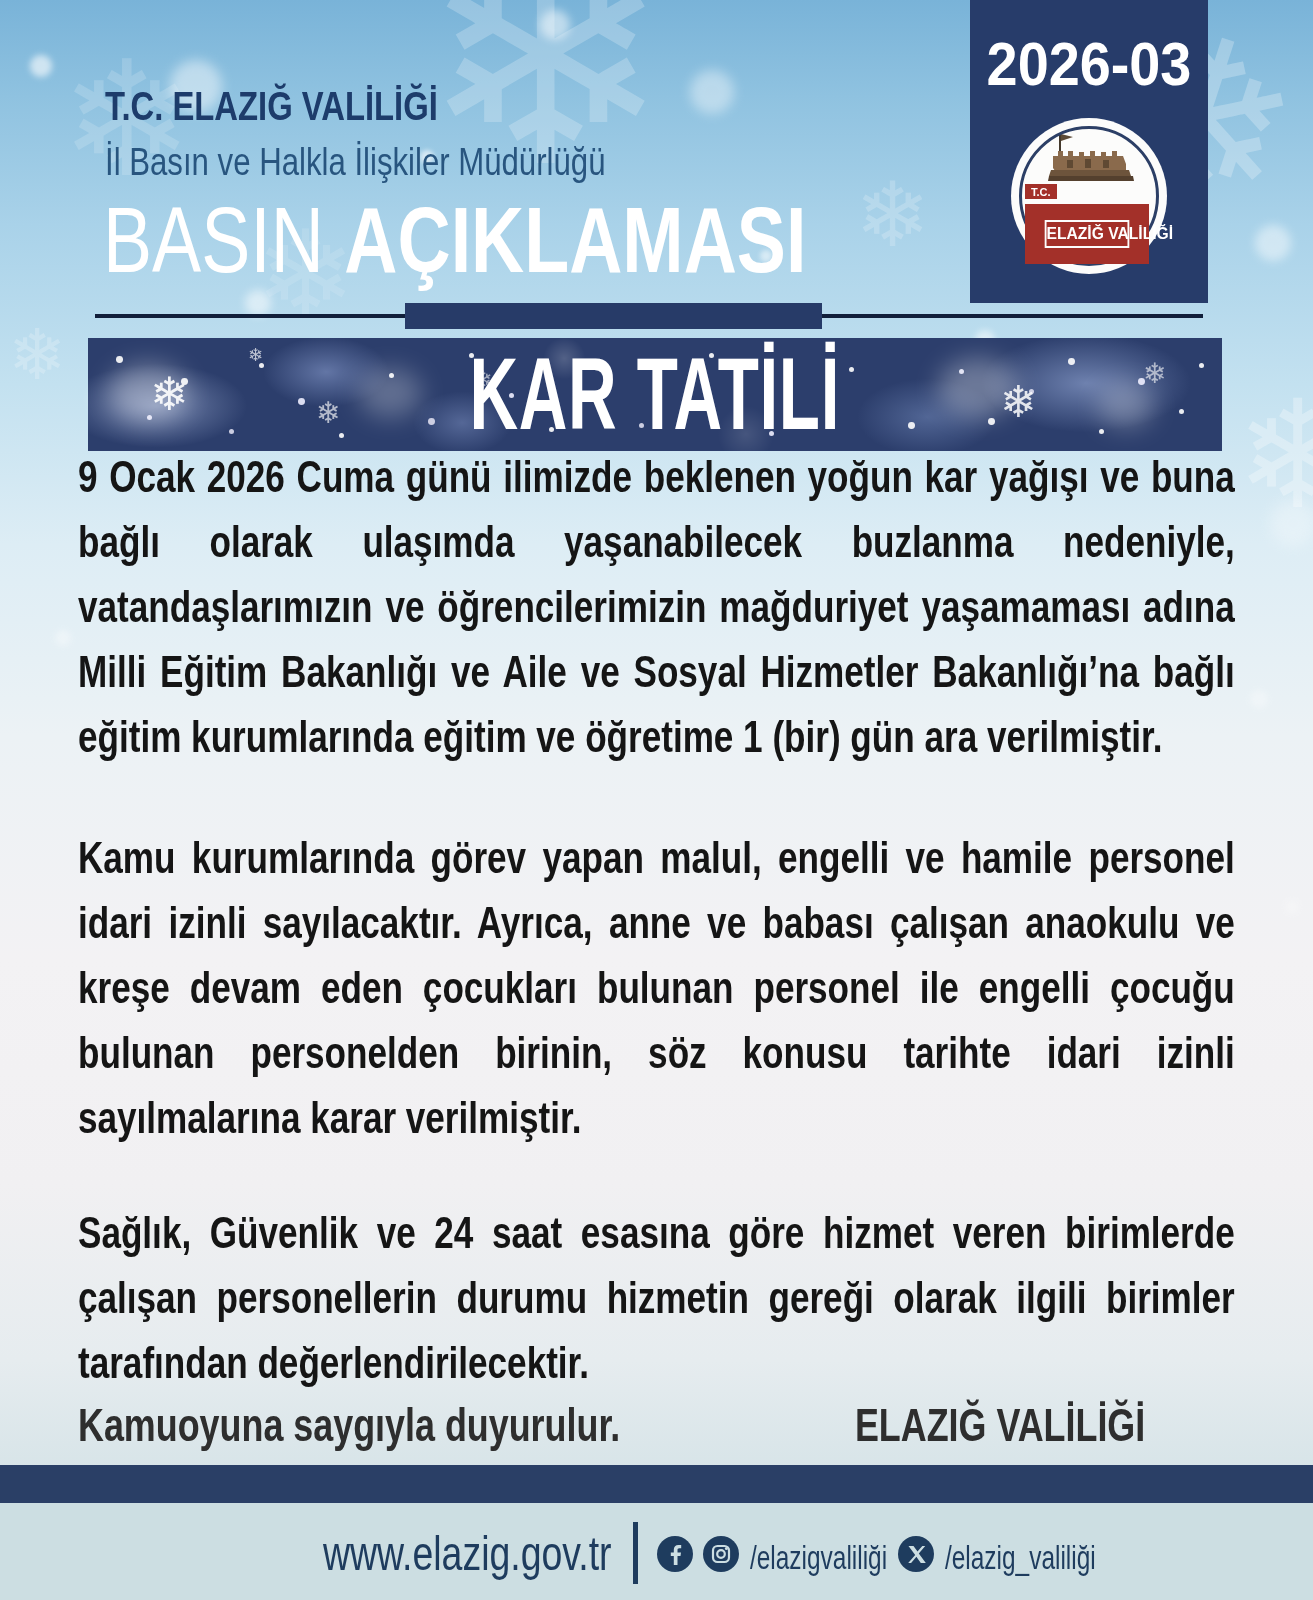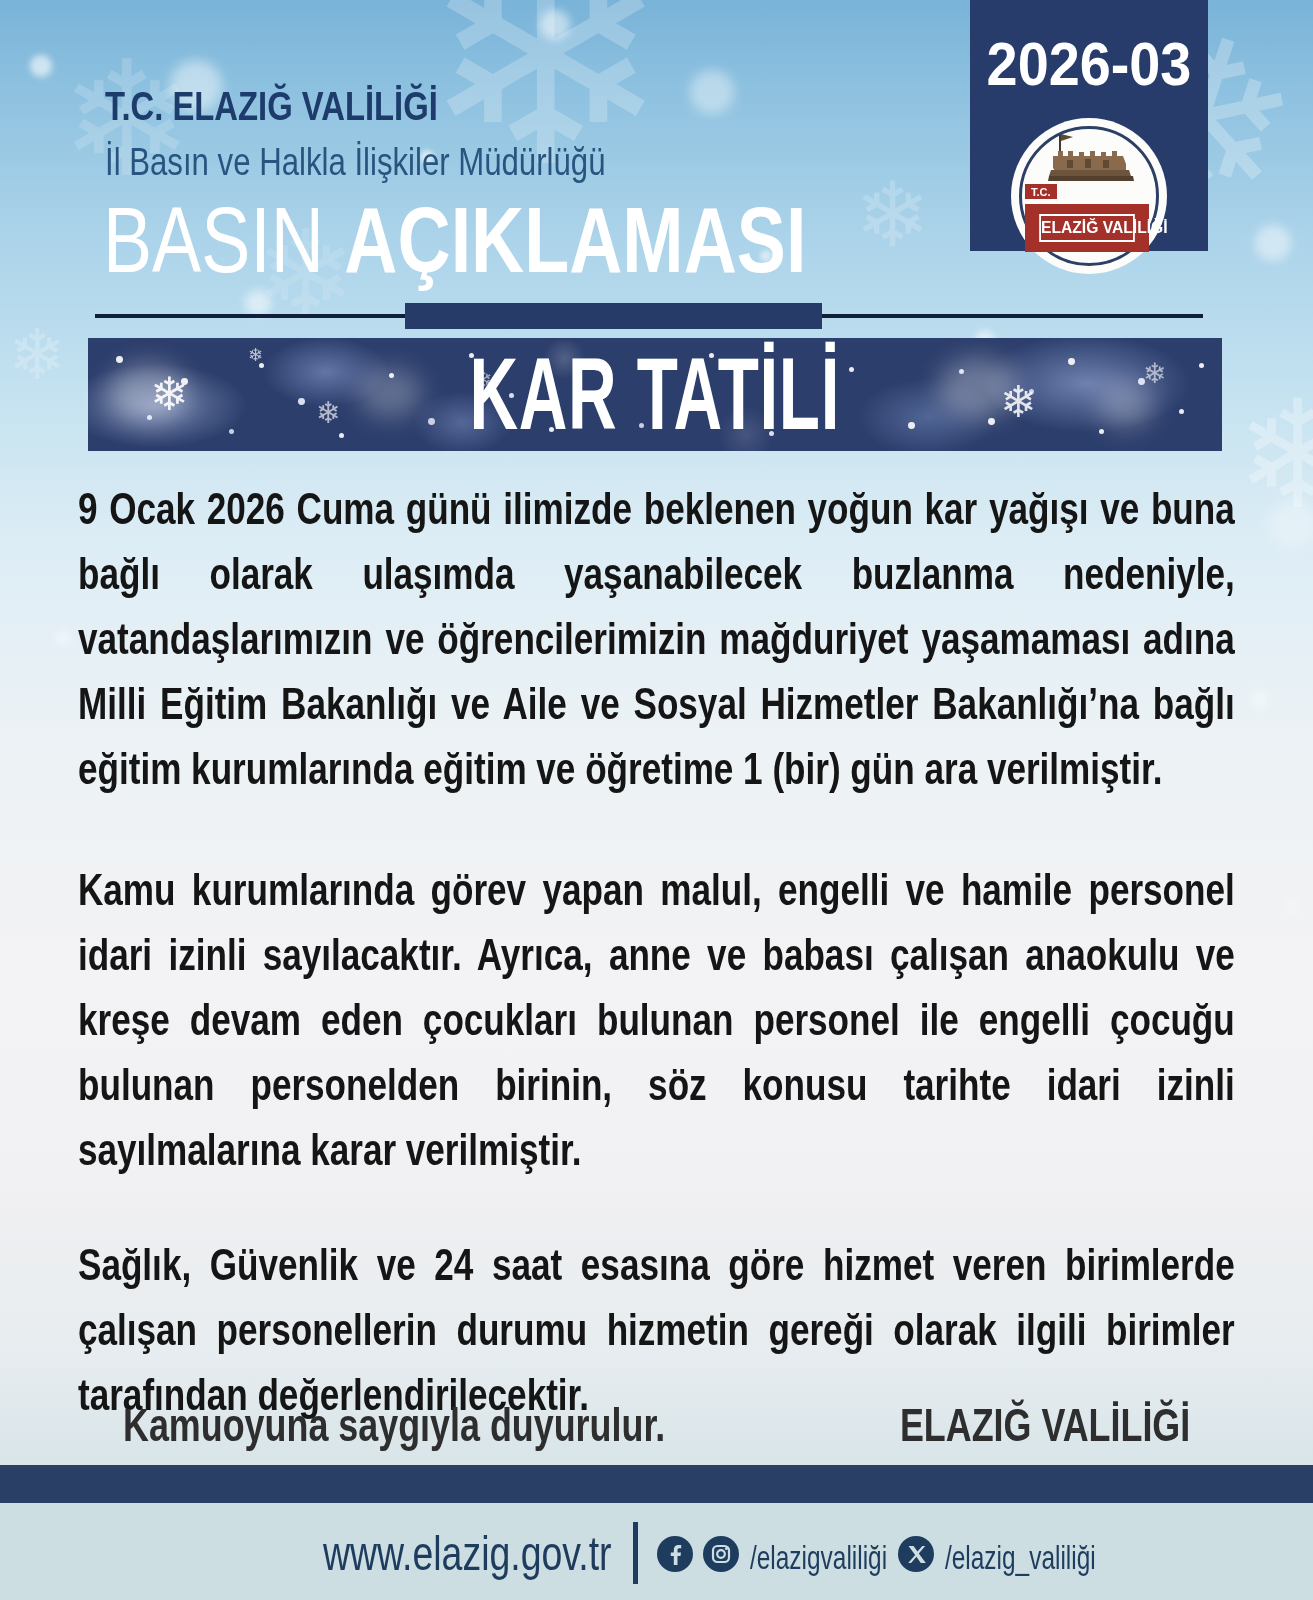--- a/index.html
+++ b/index.html
@@ -18,26 +18,26 @@
   .org{position:absolute;left:105px;top:68px;margin-top:16px;}
   .org-l1{font-size:40px;font-weight:700;color:#1d3c6b;transform:scaleX(.82);transform-origin:0 0;white-space:nowrap;}
   .org-l2{font-size:38px;font-weight:400;color:#28557f;transform:scaleX(.82);transform-origin:0 0;white-space:nowrap;margin-top:12px;}
   .title{position:absolute;left:103px;top:188px;font-size:92px;color:#fff;white-space:nowrap;
          transform:scaleX(.8);transform-origin:0 0;letter-spacing:0;}
   .title .lite{font-weight:400;}
   .title .bold{font-weight:700;}
   .rule-thin{position:absolute;left:95px;top:314px;width:1108px;height:4px;background:#111f3a;}
   .rule-thick{position:absolute;left:405px;top:303px;width:417px;height:26px;background:#273b68;}
   
-  .badge{position:absolute;left:970px;top:0;width:238px;height:251px;background:#273c6a;text-align:center;}
+  .badge{position:absolute;left:970px;top:0;width:238px;height:303px;background:#273c6a;text-align:center;}
   .issue{margin-top:28px;font-size:62px;font-weight:700;color:#fff;transform:scaleX(.9);transform-origin:50% 0;}
   .logo{position:absolute;left:41px;top:118px;width:156px;height:156px;border-radius:50%;background:#fcfcfb;}
   .logo::after{content:"";position:absolute;inset:8px;border:3px solid #2c3f66;border-radius:50%;}
   .logo svg.castle{position:absolute;left:28px;top:12px;}
-  .plate{position:absolute;left:14px;top:86px;width:124px;background:#a33029;padding:10px;box-sizing:border-box;z-index:2;}
+  .plate{position:absolute;left:14px;top:86px;width:124px;background:#a33029;padding:16px;box-sizing:border-box;z-index:2;}
   .plate-inner{border:2px solid #fdfdfd;color:#fff;font-weight:700;font-size:17px;line-height:24px;text-align:center;
                transform:scaleX(.92);transform-origin:50% 50%;white-space:nowrap;}
   .plate-tc{position:absolute;left:14px;top:66px;background:#a33029;color:#fff;font-size:11px;font-weight:700;
             padding:2px 6px 1px 6px;z-index:1;}
   
   .banner{position:absolute;left:88px;top:338px;width:1134px;height:113px;background-color:#2c3e6c;overflow:hidden;
     background-image:
       radial-gradient(ellipse 130px 60px at 6% 60%, rgba(190,205,240,.5), transparent 70%),
       radial-gradient(ellipse 90px 50px at 21% 30%, rgba(165,185,235,.45), transparent 70%),
       radial-gradient(ellipse 70px 45px at 33% 75%, rgba(160,180,230,.35), transparent 70%),
@@ -51,27 +51,27 @@
   .snowdots{position:absolute;left:0;top:0;width:3px;height:3px;border-radius:50%;background:transparent;
     box-shadow:30px 20px 0 2px #fff,60px 78px 0 1px #eef,95px 42px 0 2px #fff,142px 92px 0 1px #dde,
       172px 26px 0 1px #fff,212px 62px 0 2px #eef,252px 96px 0 1px #fff,302px 36px 0 1px #fff,
       342px 82px 0 2px #dde,382px 16px 0 1px #fff,422px 56px 0 1px #eef,462px 90px 0 1px #fff,
       502px 26px 0 2px #fff,552px 86px 0 1px #dde,622px 16px 0 1px #fff,682px 94px 0 1px #eef,
       762px 30px 0 1px #fff,822px 86px 0 2px #fff,872px 32px 0 1px #eef,902px 82px 0 2px #fff,
       942px 52px 0 1px #dde,982px 22px 0 2px #fff,1012px 92px 0 1px #fff,1052px 42px 0 2px #eef,
       1092px 72px 0 1px #fff,1112px 26px 0 1px #fff;opacity:.9;}
   .blob{position:absolute;border-radius:50%;background:#fff;filter:blur(12px);}
   
-  .body{position:absolute;left:78px;top:476px;width:1157px;}
+  .body{position:absolute;left:78px;top:444px;width:1157px;}
   .body p{margin:0;width:1483px;transform:scaleX(.78);transform-origin:0 0;
           font-size:45px;line-height:65px;font-weight:700;color:#151515;
           text-align:justify;}
   .body p.p1{margin-bottom:56px;}
   .body p.p2{margin-bottom:50px;}
-  .closing{position:absolute;left:78px;top:1398px;width:1157px;display:flex;justify-content:center;align-items:center;}
+  .closing{position:absolute;left:78px;top:1398px;width:1157px;display:flex;justify-content:flex-start;align-items:center;}
   .closing .left{font-size:46px;font-weight:700;color:#2e2e2e;white-space:nowrap;
                  transform:scaleX(.78);transform-origin:0 50%;}
   .closing .right{font-size:46px;font-weight:700;color:#2e2e2e;white-space:nowrap;
                   transform:scaleX(.78);transform-origin:100% 50%;}
   
   .footer-bar{position:absolute;left:0;top:1465px;width:1313px;height:38px;background:#2a3f66;}
   .footer-strip{position:absolute;left:0;top:1503px;width:1313px;height:97px;background:#ccdee2;}
   .site{position:absolute;left:323px;top:1526px;font-size:48px;font-weight:400;color:#1e3c5e;white-space:nowrap;
         transform:scaleX(.78);transform-origin:0 0;}
   .vdiv{position:absolute;left:633px;top:1522px;width:5px;height:62px;background:#1e3c5e;}

